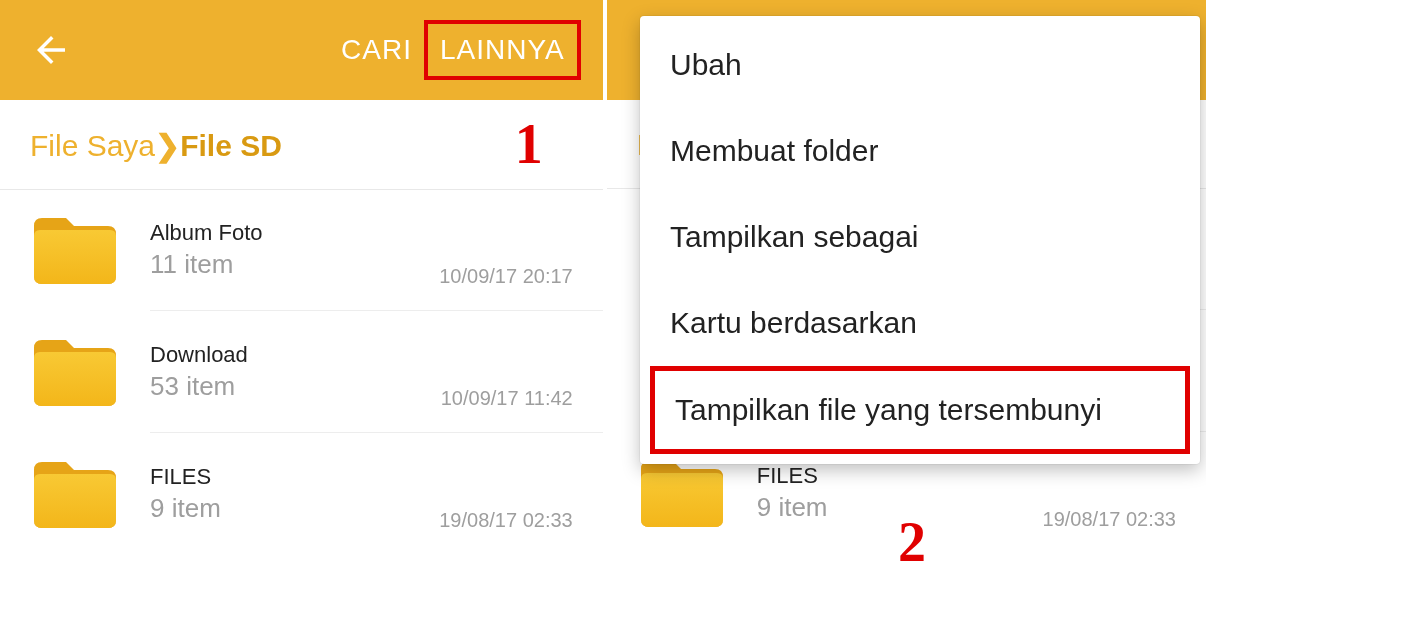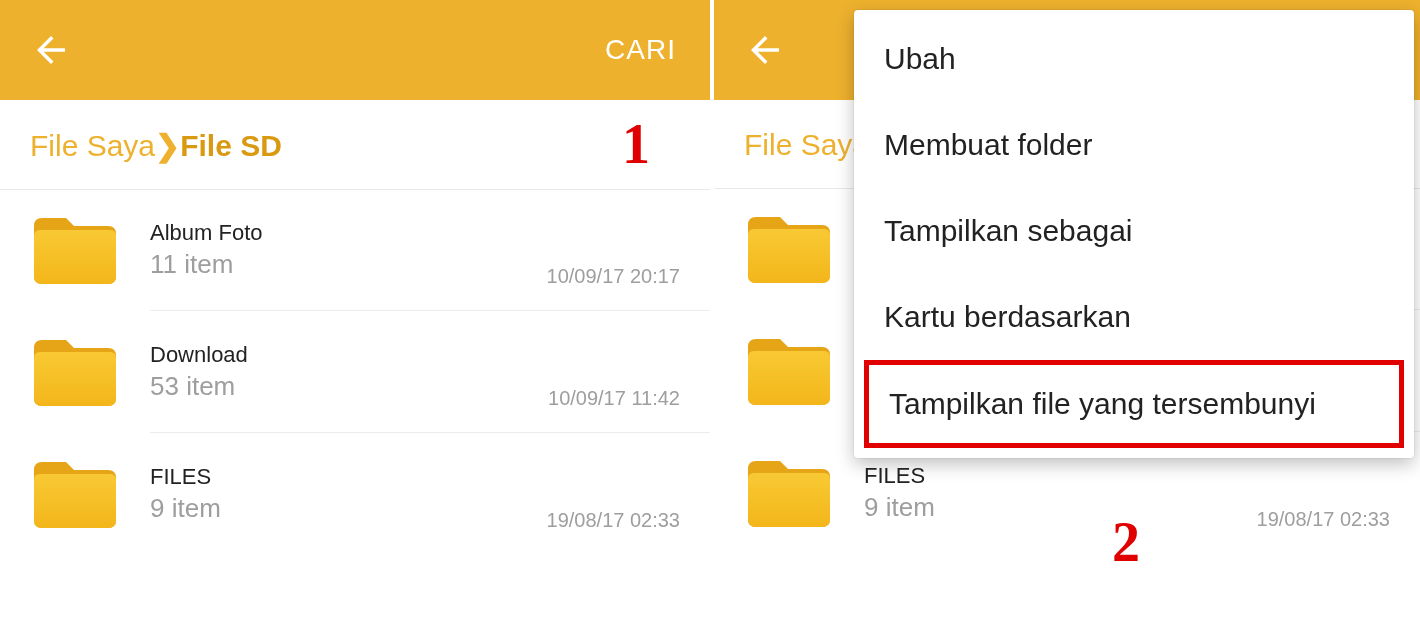--- a/index.html
+++ b/index.html
@@ -1,17 +1,17 @@
 <!DOCTYPE html>
 <html><head>
 <meta charset="utf-8">
 <style>
   * { box-sizing: border-box; margin: 0; padding: 0; }
   html, body { width: 1420px; height: 634px; font-family: "Helvetica Neue", Arial, sans-serif; background: #fff; }
-  .stage { display: flex; width: 1420px; height: 634px; }
+  .stage { display: flex; width: 1206px; height: 634px; }
   .phone { position: relative; width: 710px; height: 634px; overflow: hidden; background: #fff; }
   .phone + .phone { border-left: 4px solid #fff; }
 
   .appbar {
     height: 100px;
     background: #eeb12e;
     display: flex;
     align-items: center;
     padding: 0 22px;
     color: #fff;
@@ -68,21 +68,21 @@
     position: absolute;
     font-family: Georgia, "Times New Roman", serif;
     font-weight: 700;
     color: #e00000;
     font-size: 56px;
   }
 
   
   .menu {
     position: absolute;
-    top: 10px;
+    top: 16px;
     right: 6px;
     width: 560px;
     background: #fff;
     border-radius: 4px;
     box-shadow: 0 6px 18px rgba(0,0,0,.25), 0 0 0 1px rgba(0,0,0,.04);
     padding: 6px 0 10px 0;
     z-index: 50;
   }
   .menu .mi {
     padding: 26px 30px;
@@ -127,20 +127,21 @@
 
   <div class="phone left">
     <div class="appbar">
       <div class="back">
         <svg width="42" height="42">
             <use href="#arrow-back"></use>
           </svg>
       </div>
       <div class="spacer"></div>
       <div class="action">CARI</div>
+      <div class="action hl-red">LAINNYA</div>
     </div>
 
     <div class="crumbs">
       <span class="root">File Saya</span>
       <span class="chev">❯</span>
       <span class="current">File SD</span>
     </div>
 
     <div class="step-num" style="top:112px; right:60px;">1</div>
 

